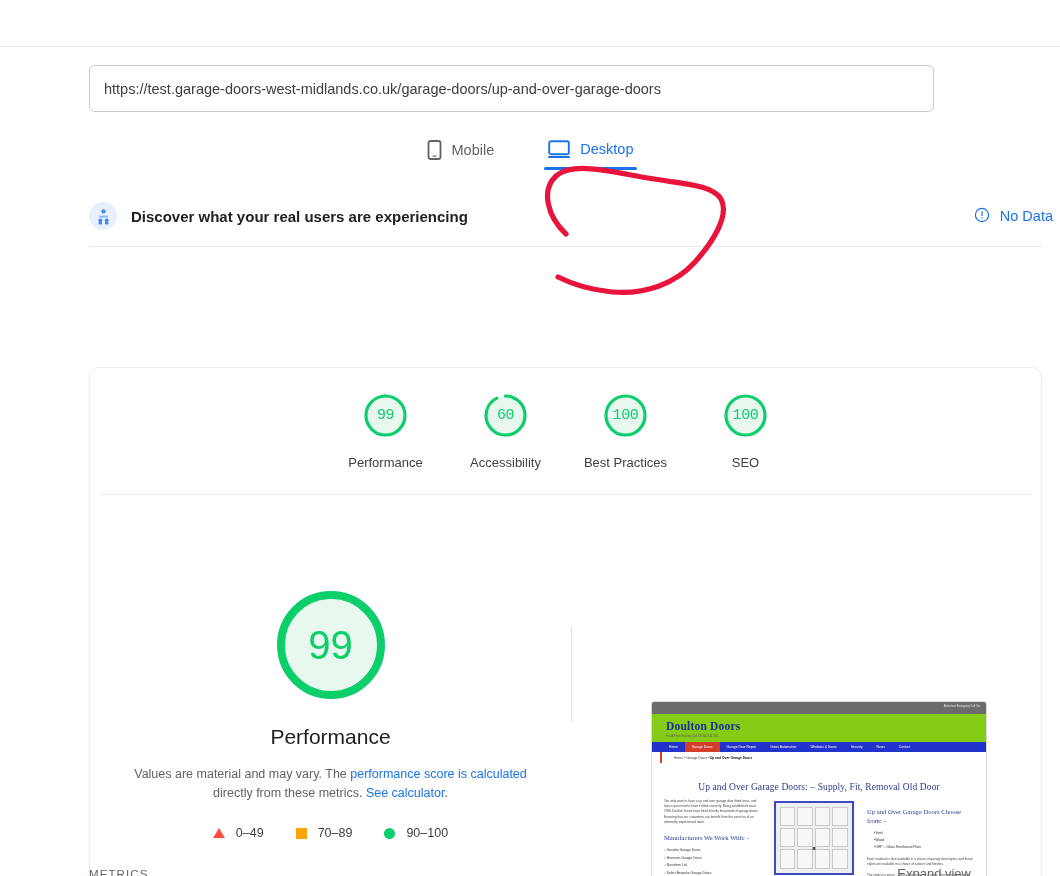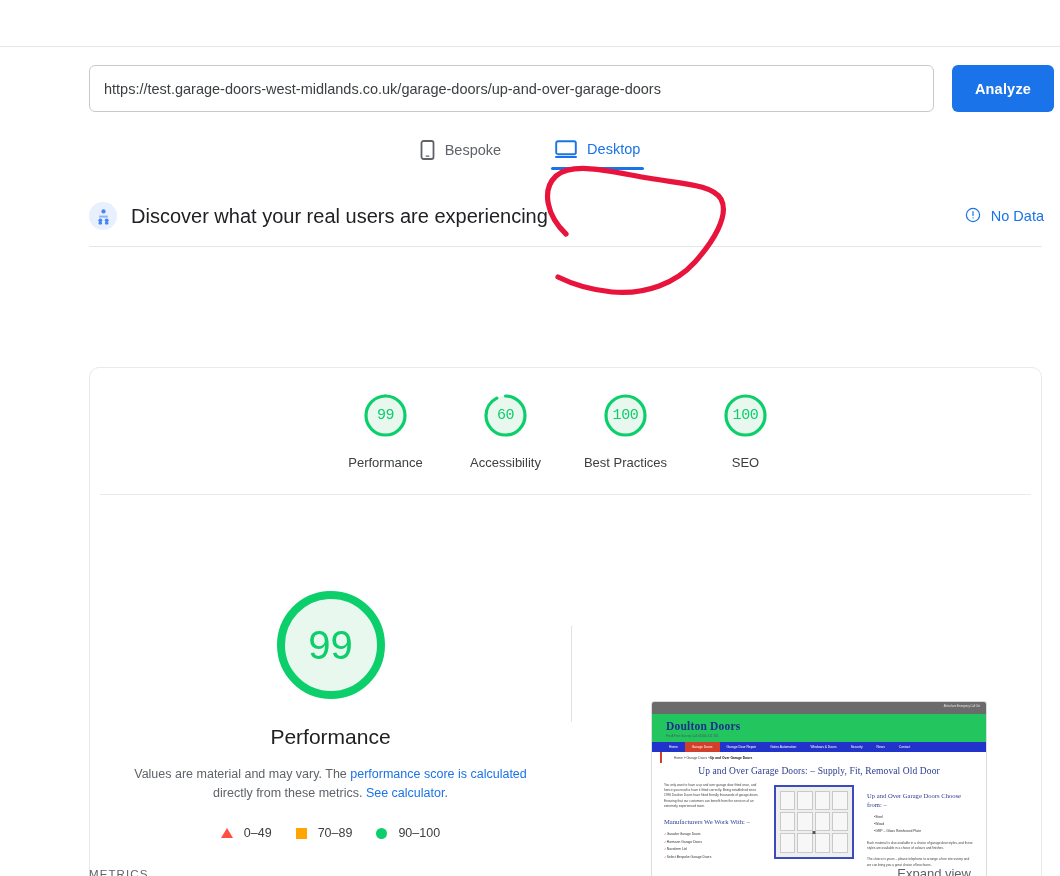--- a/index.html
+++ b/index.html
@@ -109,34 +109,34 @@
   .section-row .sec-icon {
     width: 28px; height: 28px;
     border-radius: 50%;
     display: flex; align-items: center; justify-content: center;
     margin-right: 14px;
     flex: 0 0 auto;
   }
   .sec-icon.users { background: #e8f0fe; }
   .sec-icon.diag  { background: #e8f0fe; }
   .section-title {
-    font-size: 20px;
+    font-size: 15px;
     color: #202124;
-    font-weight: 400;
+    font-weight: 700;
   }
   .no-data {
     margin-left: auto;
     margin-right: 0;
     display: flex;
     align-items: center;
     gap: 10px;
     color: #1a73e8;
     font-size: 14.5px;
     cursor: pointer;
-    padding-right: 16px;
+    padding-right: 7px;
   }
   .divider-full {
     height: 1px;
     background: #e4e6e8;
     margin: 8px 0 0 89px;
     width: 953px;
   }
 
   
   .card {
@@ -225,21 +225,21 @@
     width: 400px;
     text-align: center;
     font-size: 12.5px;
     line-height: 19px;
     color: #5f6368;
   }
   .perf-note a { color: #1a73e8; text-decoration: none; }
   .legend {
     margin-top: 23px;
     display: flex;
-    gap: 24px;
+    gap: 32px;
     align-items: flex-end;
     font-size: 12.5px;
     color: #3c4043;
   }
   .legend-item { display: flex; align-items: center; gap: 11px; }
   .sw-tri {
     width: 0; height: 0;
     border-left: 6px solid transparent;
     border-right: 6px solid transparent;
     border-bottom: 10px solid #ff4e42;
@@ -266,21 +266,21 @@
     border: 1px solid #dadce0;
     border-radius: 3px;
     overflow: hidden;
     background: #fff;
   }
   .tw-topbar { height: 12px; background: #6b6b6b; position: relative; }
   .tw-topbar .tw-tiny {
     position: absolute; right: 6px; top: 3px;
     font-size: 2.6px; color: #e6e6e6; font-family: "Liberation Sans", sans-serif;
   }
-  .tw-brandbar { padding: 6px 0 4px 14px; background: #22c55e; }
+  .tw-brandbar { padding: 6px 0 4px 14px; background: #84cc16; }
   .tw-brand {
     color: #1d2f8f; font-weight: bold; font-size: 11.5px;
     font-family: "Liberation Serif", serif; letter-spacing: .2px;
   }
   .tw-sub { color: #555; font-size: 3.1px; margin-top: 2px; }
   .tw-nav {
     height: 10px; background: #2233cc; display: flex; align-items: center;
     padding-left: 10px; gap: 0;
   }
   .tw-nav span {
@@ -289,21 +289,21 @@
   .tw-nav span.hl { background: #d23f2b; height: 10px; line-height: 10px; }
   .tw-crumb {
     height: 11px; display: flex; align-items: center;
     padding-left: 12px; font-size: 3.3px; color: #444;
     border-left: 2px solid #d23f2b; margin-left: 8px;
   }
   .tw-crumb b { color: #111; }
   .tw-h1 {
     text-align: center; color: #2b3c8f; font-size: 9.5px;
     font-family: "Liberation Serif", serif;
-    margin: 3px 0 7px 0; letter-spacing: .1px;
+    margin: 19px 0 7px 0; letter-spacing: .1px;
   }
   .tw-cols { display: flex; padding: 0 12px; gap: 8px; }
   .tw-col-a { width: 97px; }
   .tw-col-b { width: 92px; display: flex; justify-content: center; }
   .tw-col-c { width: 108px; }
   .tw-p { font-size: 3.2px; color: #444; line-height: 5.2px; }
   .tw-h2 {
     font-size: 6.6px; color: #2b3c8f; font-family: "Liberation Serif", serif;
     margin: 8px 0 5px 0; line-height: 9px;
   }
@@ -356,32 +356,31 @@
 </head>
 <body>
 
 <div class="top-header"></div>
 
 <div class="content">
 
 
   <div class="url-row">
     <input class="url-input" type="text" value="https://test.garage-doors-west-midlands.co.uk/garage-doors/up-and-over-garage-doors" style="">
-    <button class="analyze-btn">Analyze</button>
   </div>
 
   <div class="tabs">
     <div class="tab">
       <span>
         <svg width="15" height="20" viewBox="0 0 15 20" fill="none">
           <rect x="1.5" y="1" width="12" height="18" rx="2" stroke="#5f6368" stroke-width="1.8"></rect>
           <rect x="5.5" y="15.5" width="4" height="1.2" rx="0.6" fill="#5f6368"></rect>
         </svg>
       </span>
-      <span>Bespoke</span>
+      <span>Mobile</span>
     </div>
     <div class="tab active">
       <span>
         <svg width="22" height="18" viewBox="0 0 22 18" fill="none">
           <rect x="1.2" y="1.2" width="19.6" height="13" rx="1.8" stroke="#1a73e8" stroke-width="1.9"></rect>
           <rect x="0" y="16" width="22" height="1.9" rx="0.95" fill="#1a73e8"></rect>
         </svg>
       </span>
       <span>Desktop</span>
       <span class="tab-underline"></span>

